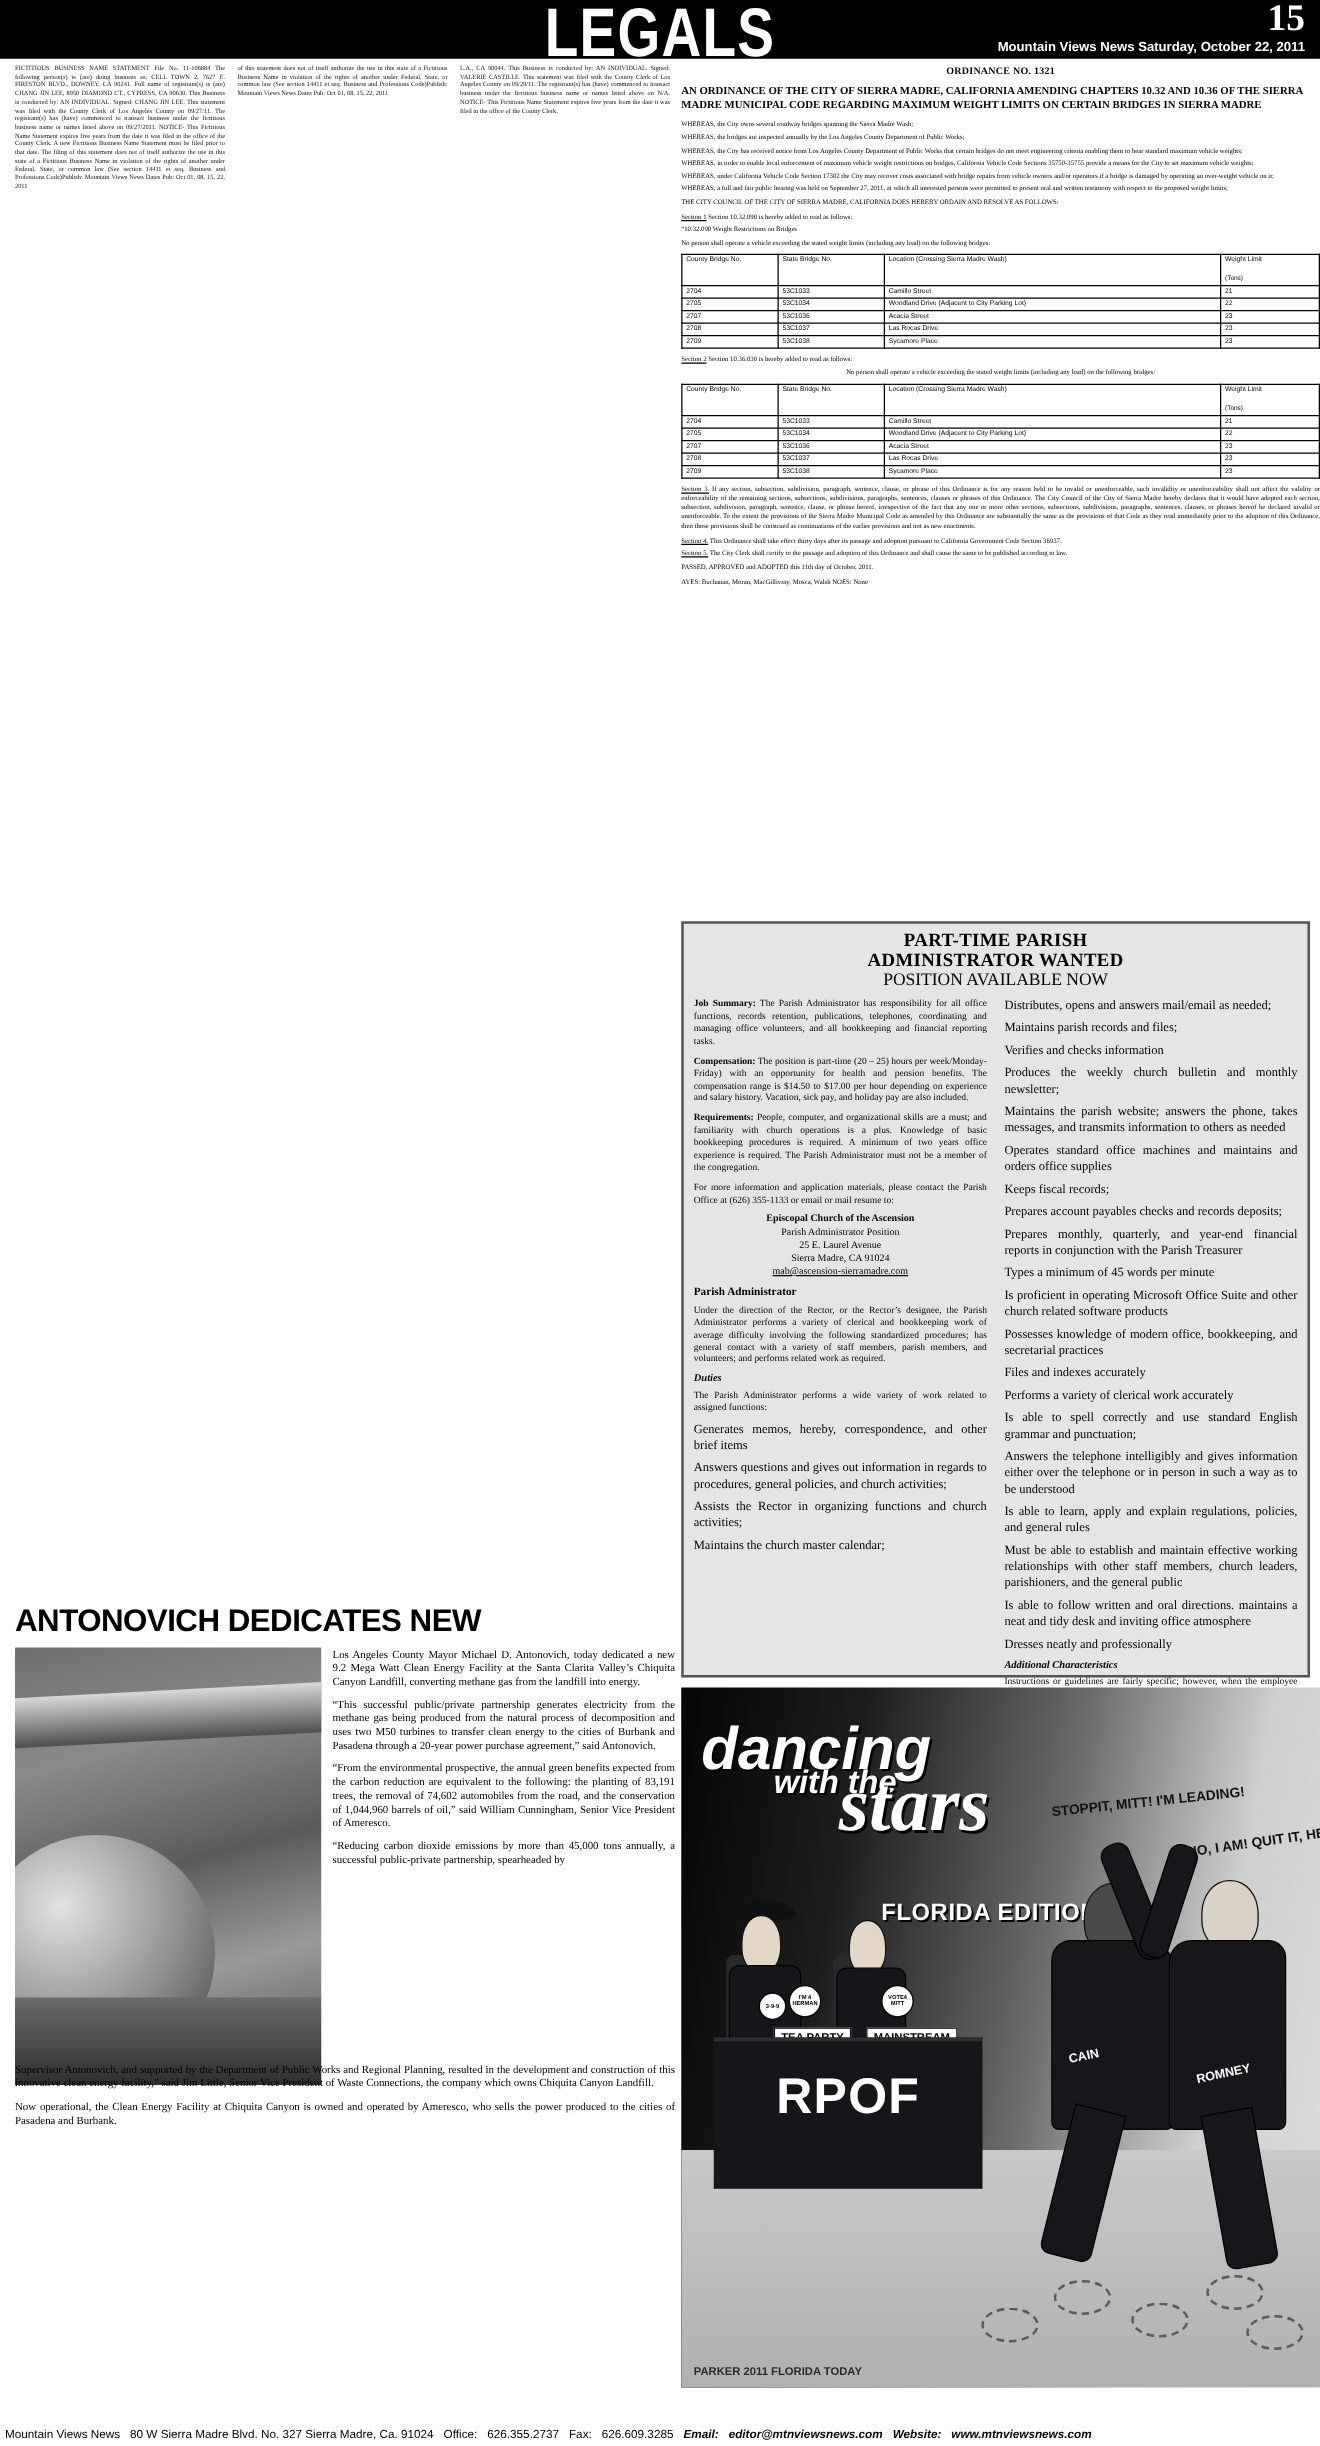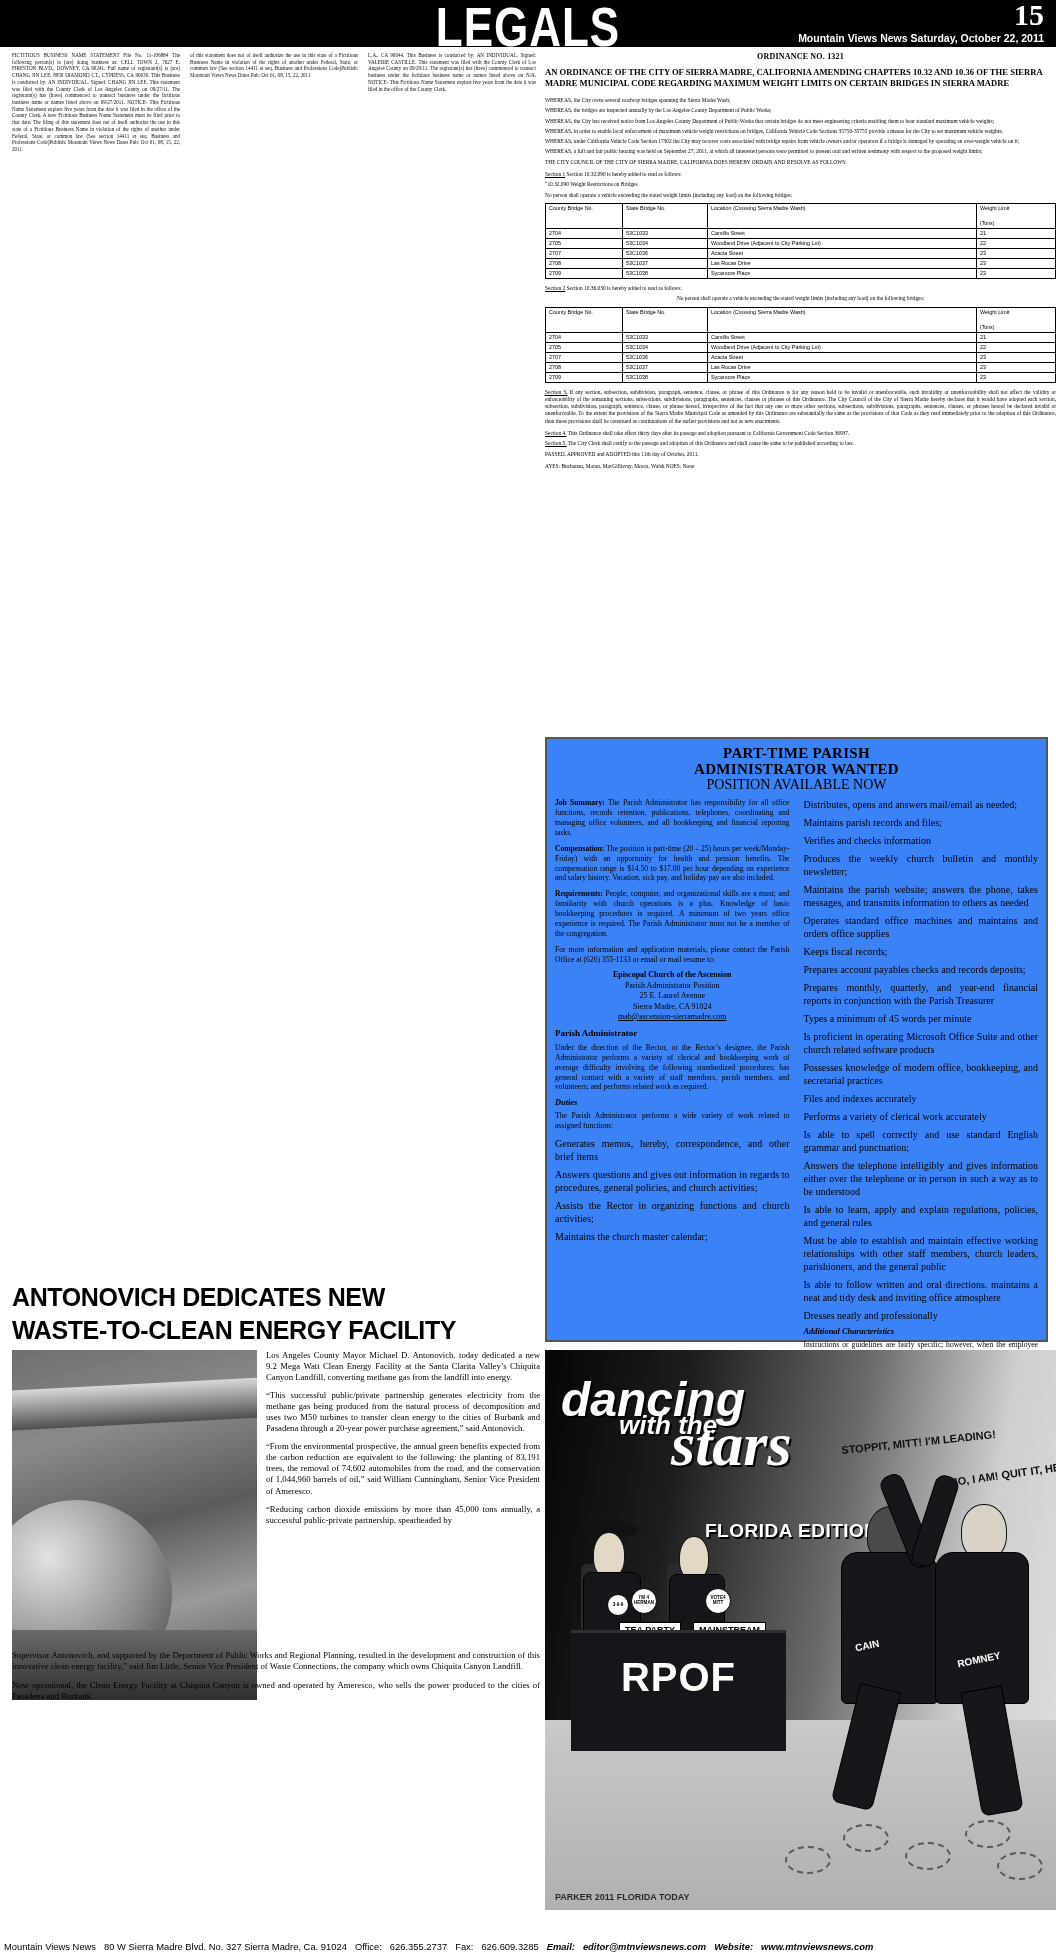--- a/index.html
+++ b/index.html
@@ -32,21 +32,21 @@
   table.bridges th,table.bridges td{border:0.8px solid #000;padding:1.5px 3px;text-align:left;
       font-weight:normal;vertical-align:top;}
   table.bridges thead th{height:17px;}
   table.bridges .c1{width:70px;}
   table.bridges .c2{width:78px;}
   table.bridges .c4{width:72px;}
   .tons{display:block;font-size:5.2px;margin-top:9px;}
 
   
   .parish{position:absolute;left:545px;top:737px;width:503px;height:605px;
-      border:2.5px solid #555;background:#3b82f6;box-sizing:border-box;padding:6px 8px;}
+      border:2.5px solid #555;background:#e5e5e5;box-sizing:border-box;padding:6px 8px;}
   .parish-h1{text-align:center;font-weight:bold;font-size:15px;line-height:1.08;letter-spacing:.3px;}
   .parish-h2{text-align:center;font-size:14px;line-height:1.15;margin-bottom:5px;}
   .parish-cols{display:flex;gap:14px;}
   .parish-col{flex:1;font-size:7.6px;line-height:1.3;text-align:justify;}
   .parish-col p{margin:0 0 6px 0;}
   .parish-col b{font-weight:bold;}
   .parish-center{text-align:center;font-size:8px;line-height:1.3;margin:4px 0 6px 0;}
   .parish-center .ch{font-weight:bold;}
   .parish-center .mail{text-decoration:underline;}
   .parish-sub{font-weight:bold;font-size:9px;margin:3px 0 3px 0;}
@@ -334,21 +334,20 @@
         <li>Dresses neatly and professionally</li>
       </ul>
       <div class="parish-italic">Additional Characteristics</div>
       <p>Instructions or guidelines are fairly specific; however, when the employee has learned the process, supervision may be more general and infrequent.  The Parish Administrator works within a well-defined framework of procedures but is expected to use good judgment in planning work to meet deadlines and in determining what information he/she may give out and what decisions can be made without checking with the supervisor.  The administrator meets and deals with volunteers, church members, and other employees in situations which require tact, discretion, and courtesy.  The employee must be able to keep information confidential.</p>
     </div>
   </div>
 </div>
 
 <div class="art">
   <div class="art-head">ANTONOVICH DEDICATES NEW</div>
-  <div class="art-head">WASTE-TO-CLEAN ENERGY FACILITY</div>
   <div class="art-body">
     <div class="art-photo">
       <div class="pipe"></div>
       <div class="tank"></div>
       <div class="grnd"></div>
     </div>
     <div class="art-text">
       <p>Los Angeles County Mayor Michael D. Antonovich, today dedicated a new 9.2 Mega Watt Clean Energy Facility at the Santa Clarita Valley’s Chiquita Canyon Landfill, converting methane gas from the landfill into energy.</p>
       <p>“This successful public/private partnership generates electricity from the methane gas being produced from the natural process of decomposition and uses two M50 turbines to transfer clean energy to the cities of Burbank and Pasadena through a 20-year power purchase agreement,” said Antonovich.</p>
       <p>“From the environmental prospective, the annual green benefits expected from the carbon reduction are equivalent to the following: the planting of 83,191 trees, the removal of 74,602 automobiles from the road, and the conservation of 1,044,960 barrels of oil,” said William Cunningham, Senior Vice President of Ameresco.</p>

